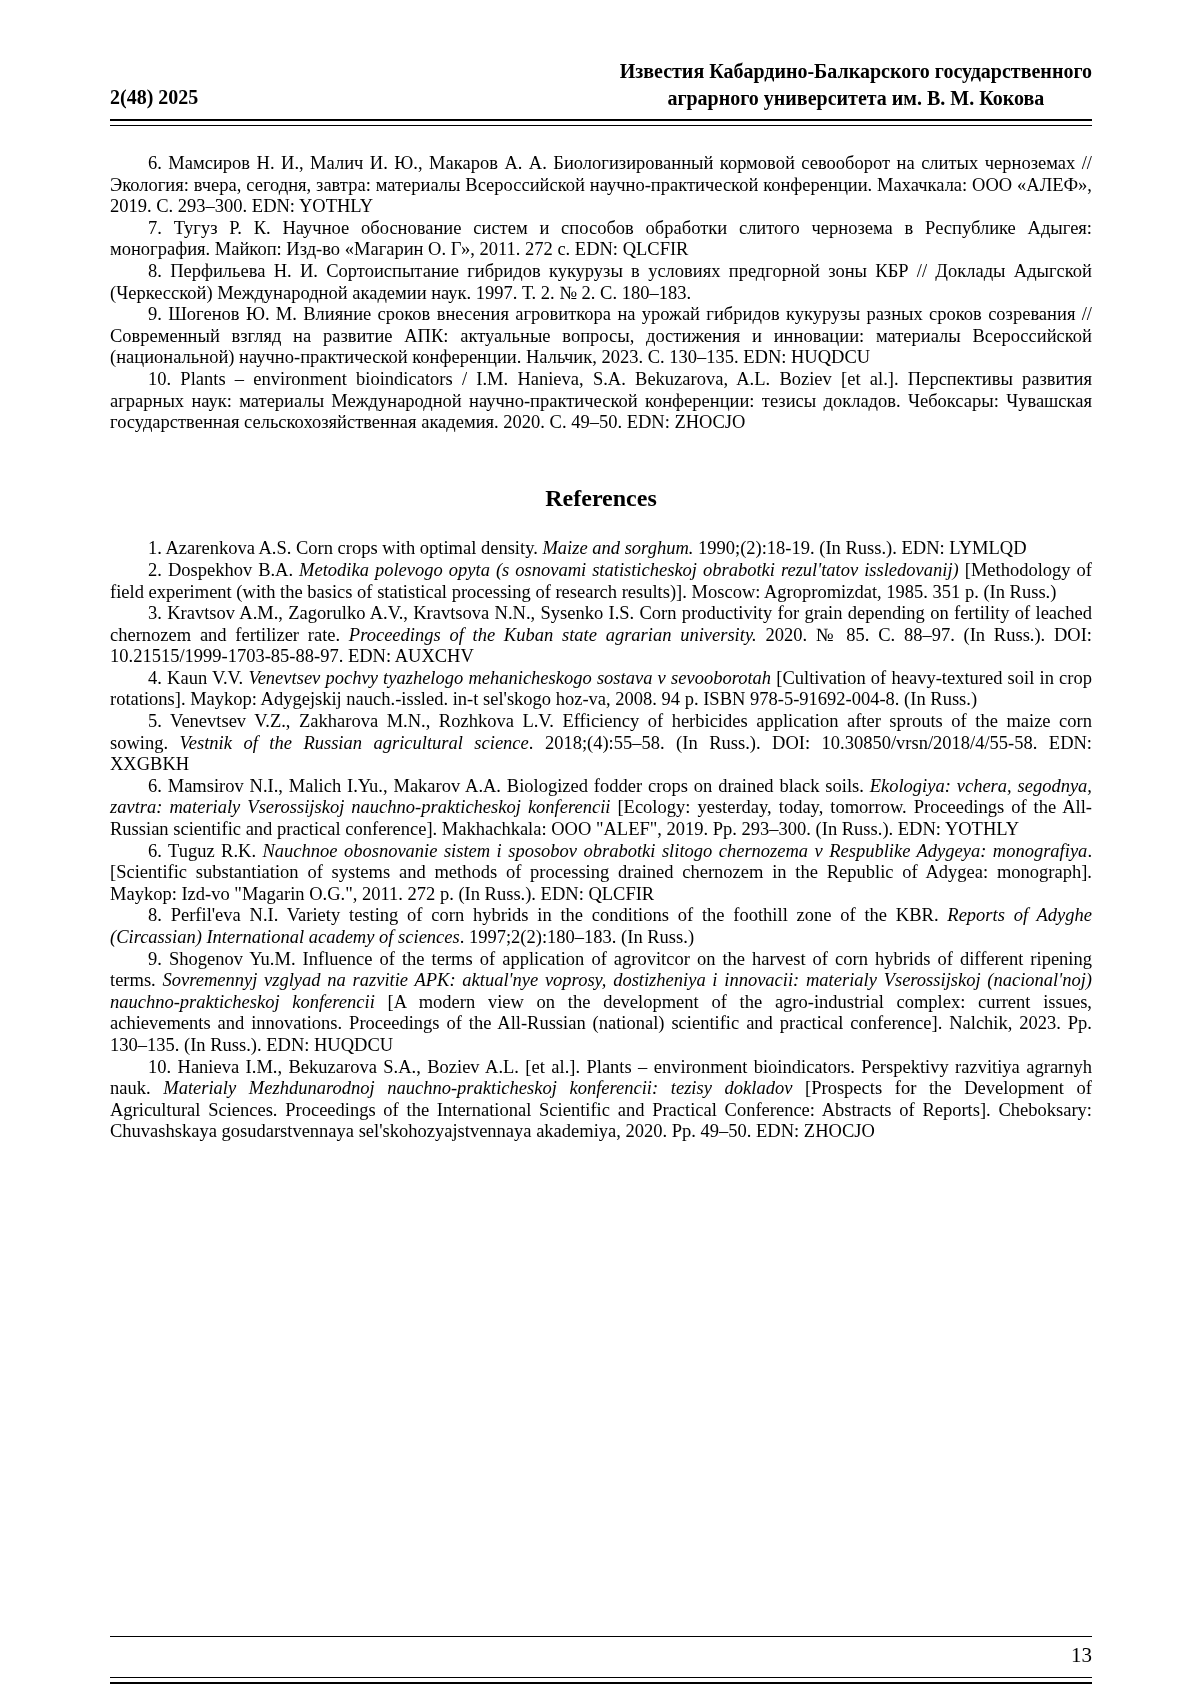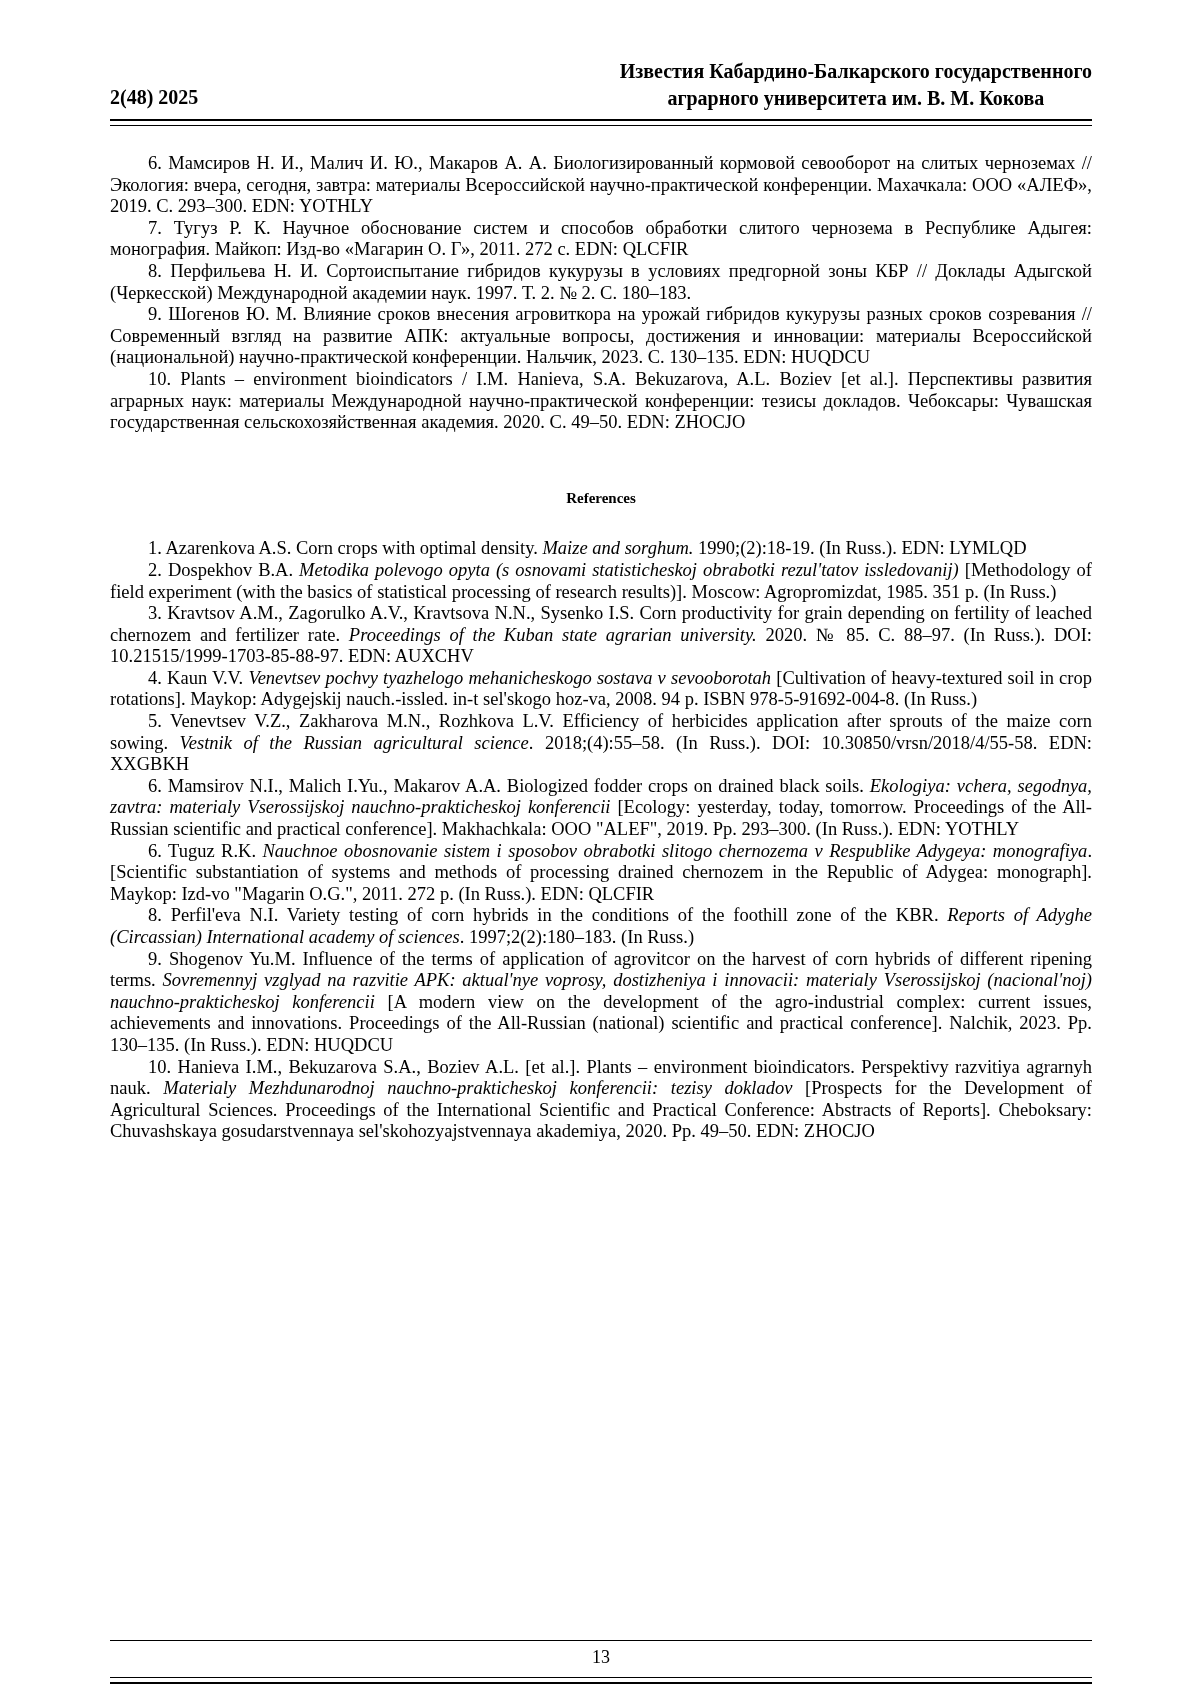--- a/index.html
+++ b/index.html
@@ -34,33 +34,33 @@
   .content {
     margin-top: 27px;
     font-size: 18.5px;
     line-height: 21.6px;
     text-align: justify;
   }
   .ref { text-indent: 38px; }
   .references-heading {
     text-align: center;
     font-weight: bold;
-    font-size: 15px;
+    font-size: 24px;
     margin: 54px 0 29px 0;
   }
   .footer {
     position: absolute;
     left: 110px;
     right: 108px;
     bottom: 13px;
   }
   .footer-rule { border-top: 1.5px solid #000; }
   .page-number {
-    text-align: center;
-    font-size: 18px;
+    text-align: right;
+    font-size: 21px;
     padding: 6px 0 9px 0;
   }
   .rule-double-bottom {
     height: 7px;
     border-top: 1.2px solid #000;
     border-bottom: 2.5px solid #000;
   }
   i { font-style: italic; }
 </style>
 </head>

